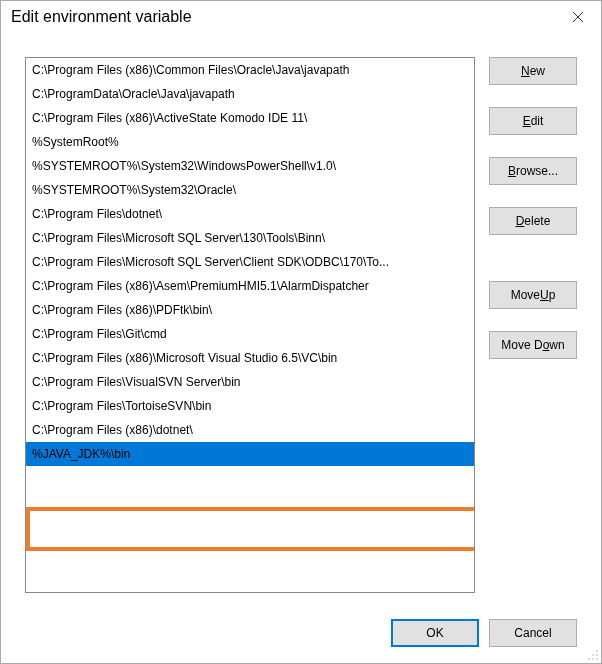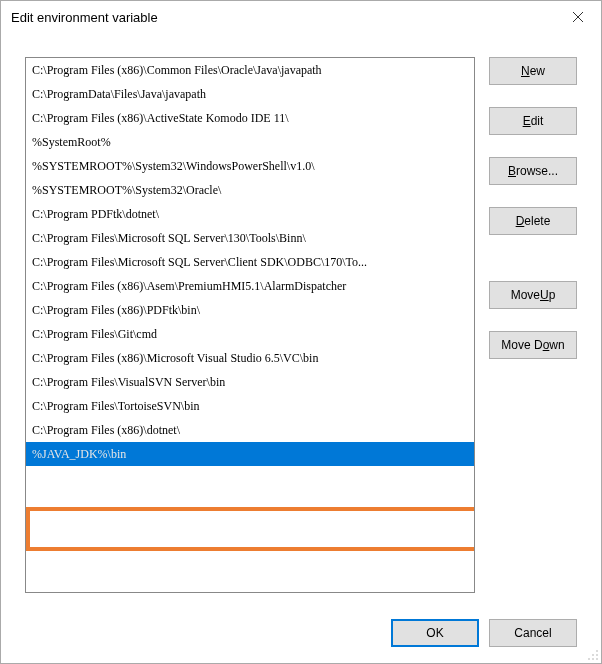--- a/index.html
+++ b/index.html
@@ -22,21 +22,21 @@
     .titlebar {
       height: 32px;
       display: flex;
       align-items: center;
       padding-left: 10px;
       background: #ffffff;
       border-bottom: 0;
     }
     .titlebar-title {
       flex: 1;
-      font-size: 13px;
+      font-size: 16px;
     }
     .close-btn {
       width: 46px;
       height: 32px;
       display: flex;
       align-items: center;
       justify-content: center;
       cursor: pointer;
     }
     .close-btn svg { stroke: #333; stroke-width: 1; }
@@ -55,26 +55,25 @@
       height: 536px;
     }
     .list-item {
       padding: 4px 6px;
       font-size: 12px;
       line-height: 16px;
       white-space: nowrap;
       overflow: hidden;
       text-overflow: ellipsis;
       cursor: default;
-      font-family: Liberation Serif, serif;
     }
     .list-item.empty { height: 24px; }
     .list-item.selected {
       background: #0078d7;
-      color: #e5e5e5;
+      color: #000000;
     }
     .highlight-box {
       position: absolute;
       border: 4px solid #ed7d31;
       pointer-events: none;
       left: 0px;
       width: 455px;
       top: 449px;
       height: 44px;
       box-sizing: border-box;
@@ -133,26 +132,26 @@
       <svg width="10" height="10">
         <line x1="0" y1="0" x2="10" y2="10"></line>
         <line x1="10" y1="0" x2="0" y2="10"></line>
       </svg>
     </div>
   </div>
 
   <div class="body">
     <div class="listbox">
       <div class="list-item">C:\Program Files (x86)\Common Files\Oracle\Java\javapath</div>
-      <div class="list-item">C:\ProgramData\Files\Java\javapath</div>
+      <div class="list-item">C:\ProgramData\Oracle\Java\javapath</div>
       <div class="list-item">C:\Program Files (x86)\ActiveState Komodo IDE 11\</div>
       <div class="list-item">%SystemRoot%</div>
       <div class="list-item">%SYSTEMROOT%\System32\WindowsPowerShell\v1.0\</div>
       <div class="list-item">%SYSTEMROOT%\System32\Oracle\</div>
-      <div class="list-item">C:\Program PDFtk\dotnet\</div>
+      <div class="list-item">C:\Program Files\dotnet\</div>
       <div class="list-item">C:\Program Files\Microsoft SQL Server\130\Tools\Binn\</div>
       <div class="list-item">C:\Program Files\Microsoft SQL Server\Client SDK\ODBC\170\To...</div>
       <div class="list-item">C:\Program Files (x86)\Asem\PremiumHMI5.1\AlarmDispatcher</div>
       <div class="list-item">C:\Program Files (x86)\PDFtk\bin\</div>
       <div class="list-item">C:\Program Files\Git\cmd</div>
       <div class="list-item">C:\Program Files (x86)\Microsoft Visual Studio 6.5\VC\bin</div>
       <div class="list-item">C:\Program Files\VisualSVN Server\bin</div>
       <div class="list-item">C:\Program Files\TortoiseSVN\bin</div>
       <div class="list-item">C:\Program Files (x86)\dotnet\</div>
       <div class="list-item selected">%JAVA_JDK%\bin</div>

